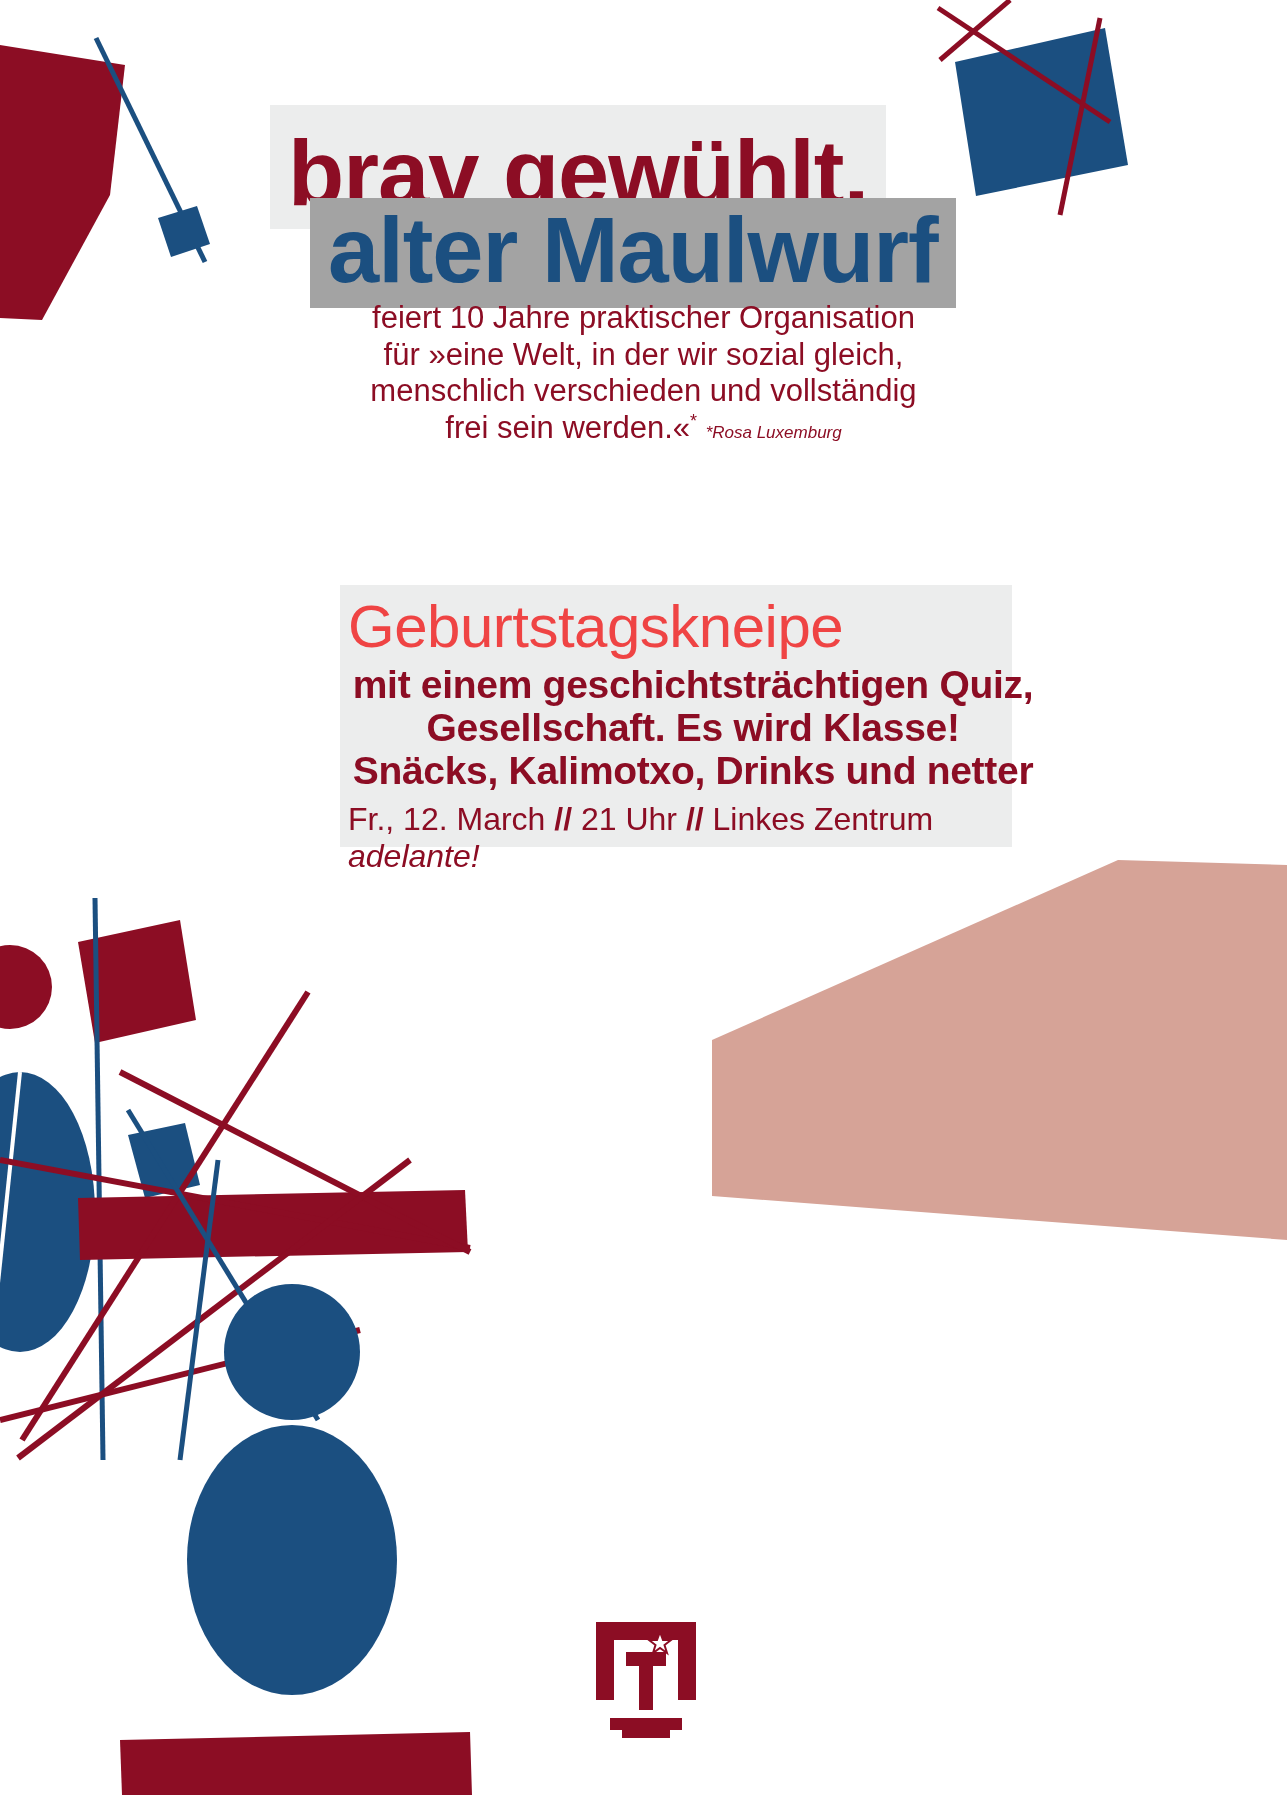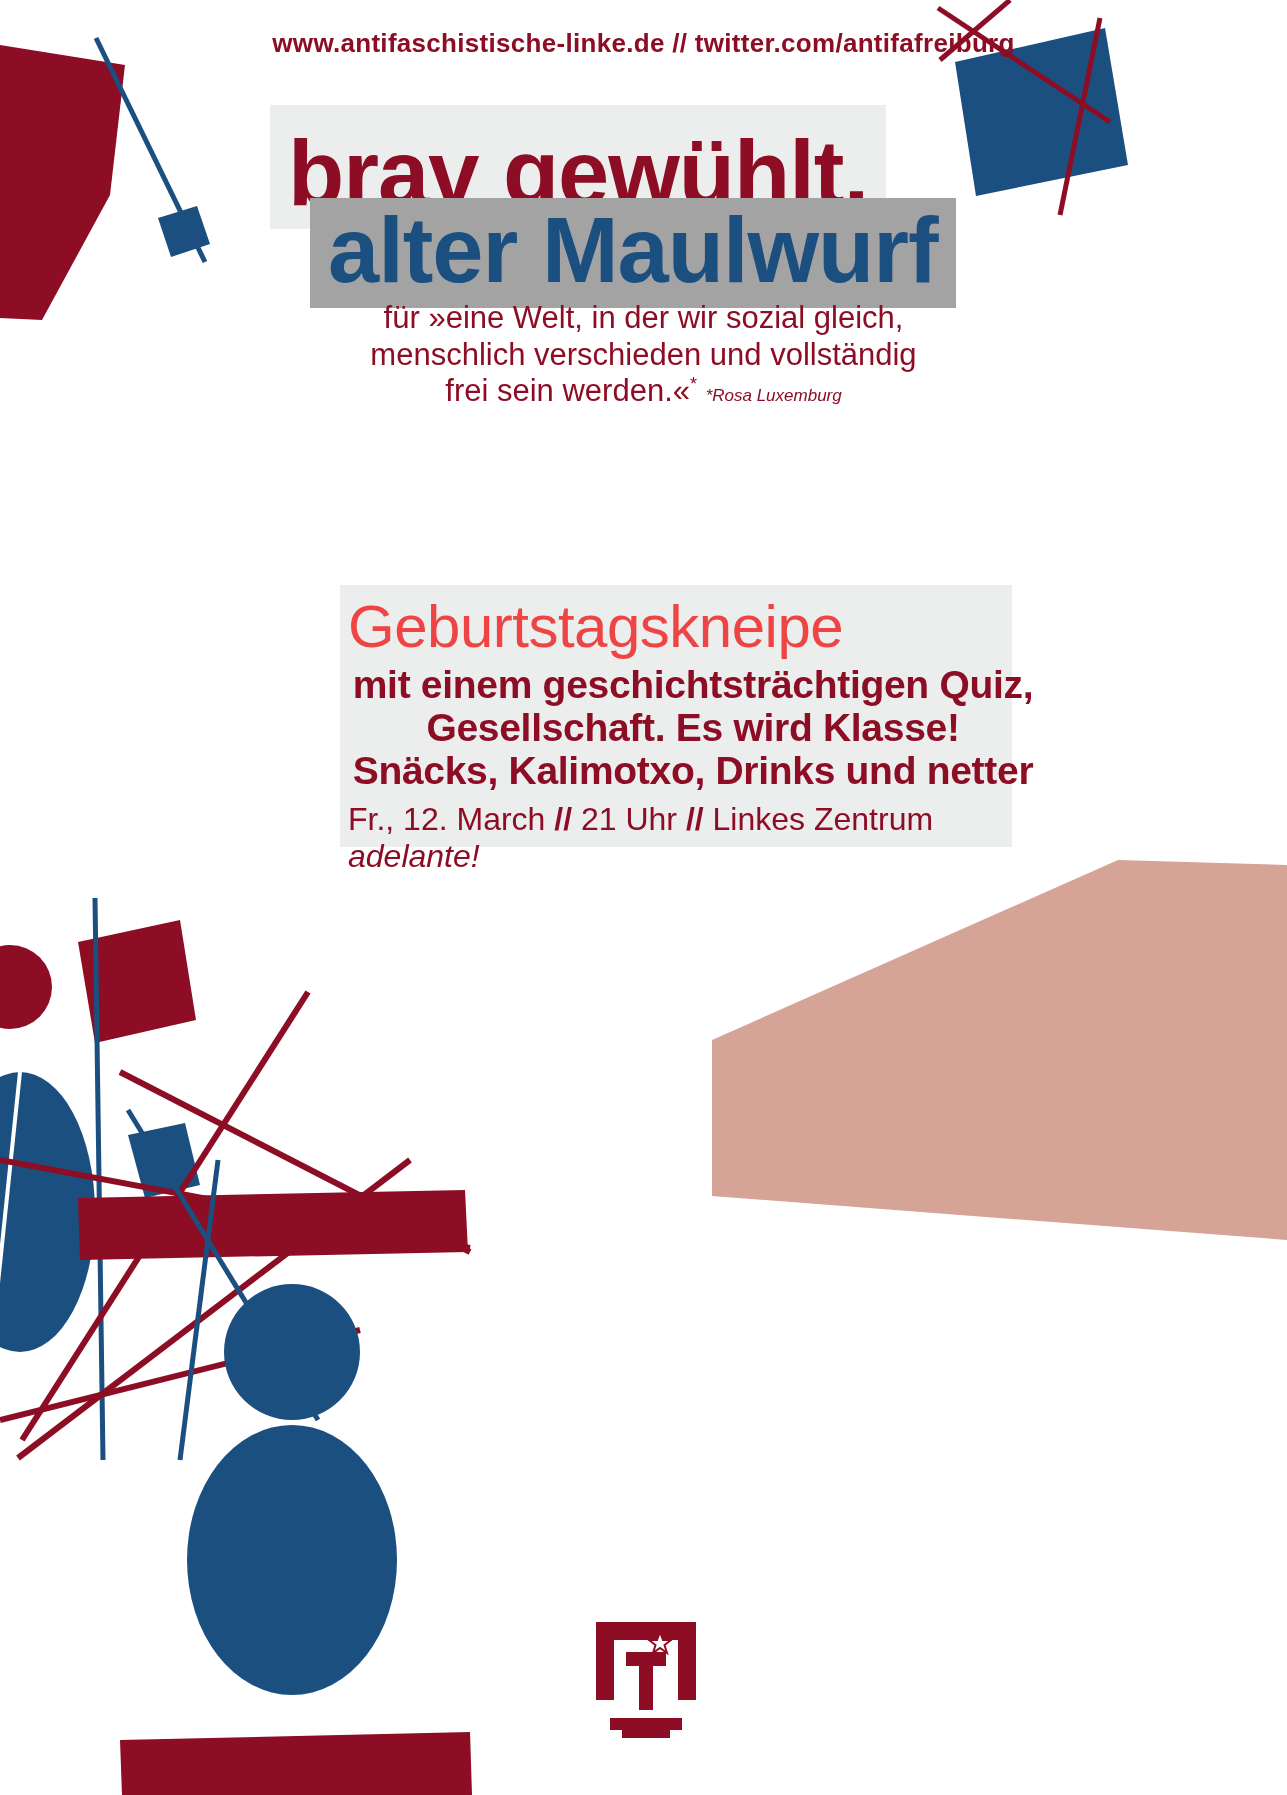--- a/index.html
+++ b/index.html
@@ -203,32 +203,28 @@
     <line x1="128" y1="250" x2="318" y2="560" stroke="#1b4f80" stroke-width="5"></line>
     <line x1="218" y1="300" x2="180" y2="600" stroke="#1b4f80" stroke-width="5"></line>
 
     <circle cx="292" cy="492" r="68" fill="#1b4f80"></circle>
 
     <ellipse cx="292" cy="700" rx="105" ry="135" fill="#1b4f80"></ellipse>
 
     <polygon points="120,880 470,872 472,935 122,935" fill="#8c0d24"></polygon>
   </svg>
 
-  <div class="header-url">
-    <span>www.antifaschistische-linke.de</span>
-    <span class="sep">//</span>
-    <span>twitter.com/antifafreiburg</span>
-  </div>
 
   <div class="title-wrap">
     <div class="title-line1">brav gewühlt,</div>
     <div class="title-line2">alter Maulwurf</div>
   </div>
 
   <div class="subtitle">
+    <span class="line">feiert 10 Jahre praktischer Organisation</span>
     <span class="line">für »eine Welt, in der wir sozial gleich,</span>
     <span class="line">menschlich verschieden und vollständig</span>
     <span class="line">
       <span>frei sein werden.«</span><span class="star">*</span>
       <span class="src">*Rosa Luxemburg</span>
     </span>
   </div>
 
   <div class="event-bg"></div>
   <div class="event">

